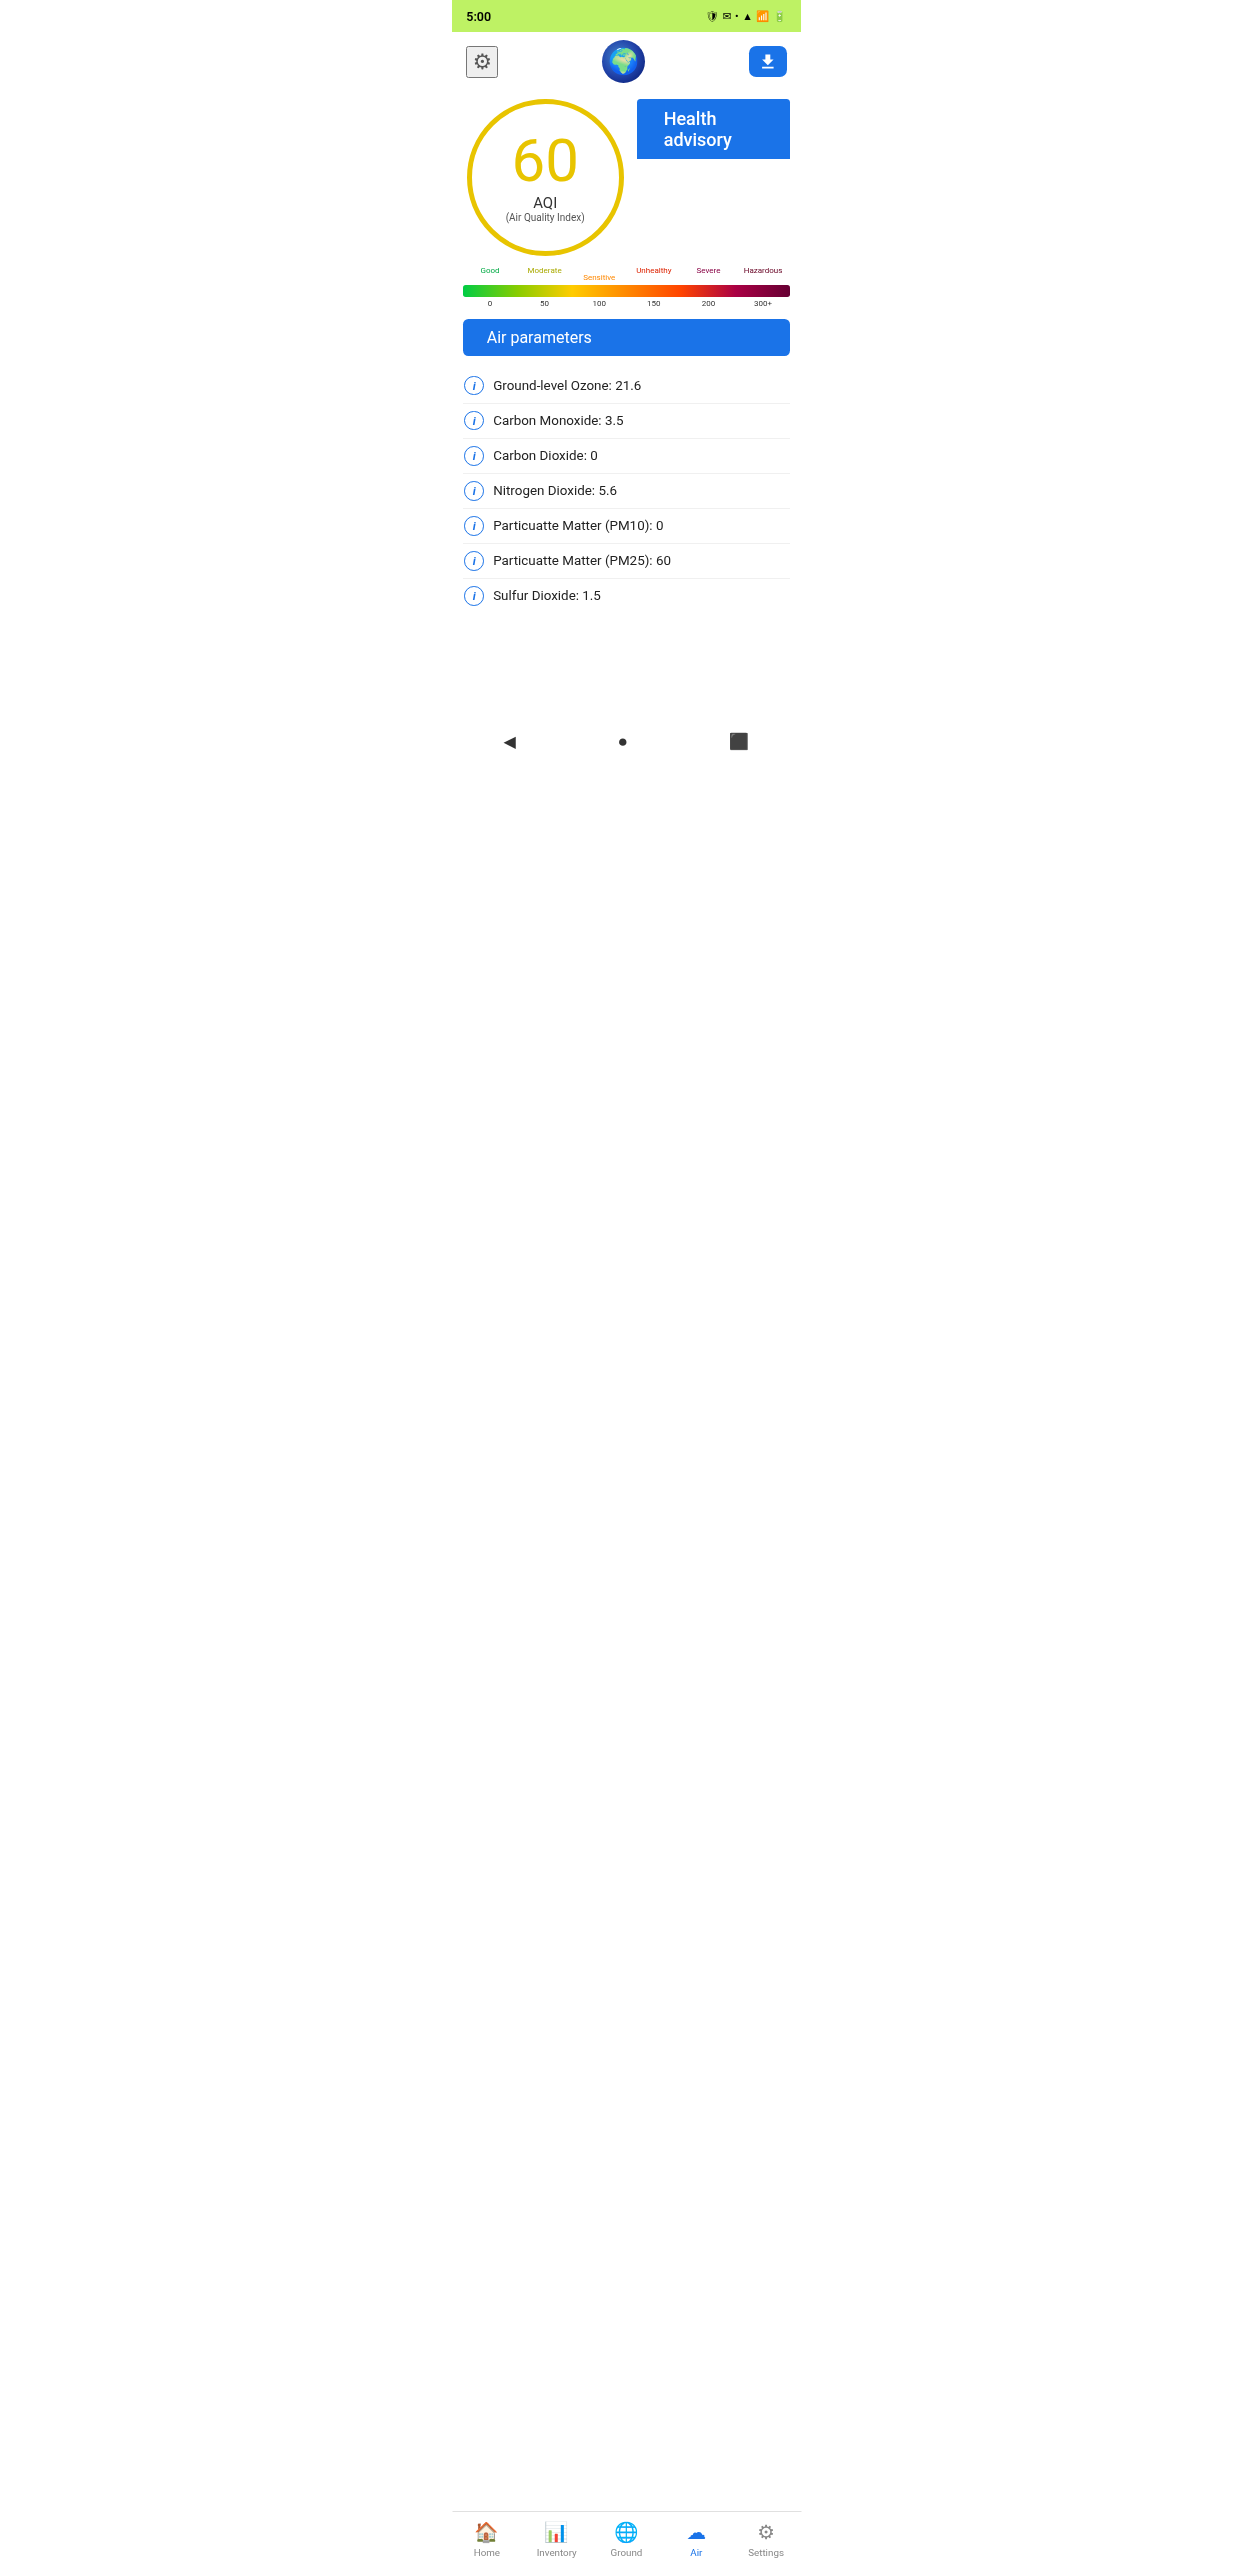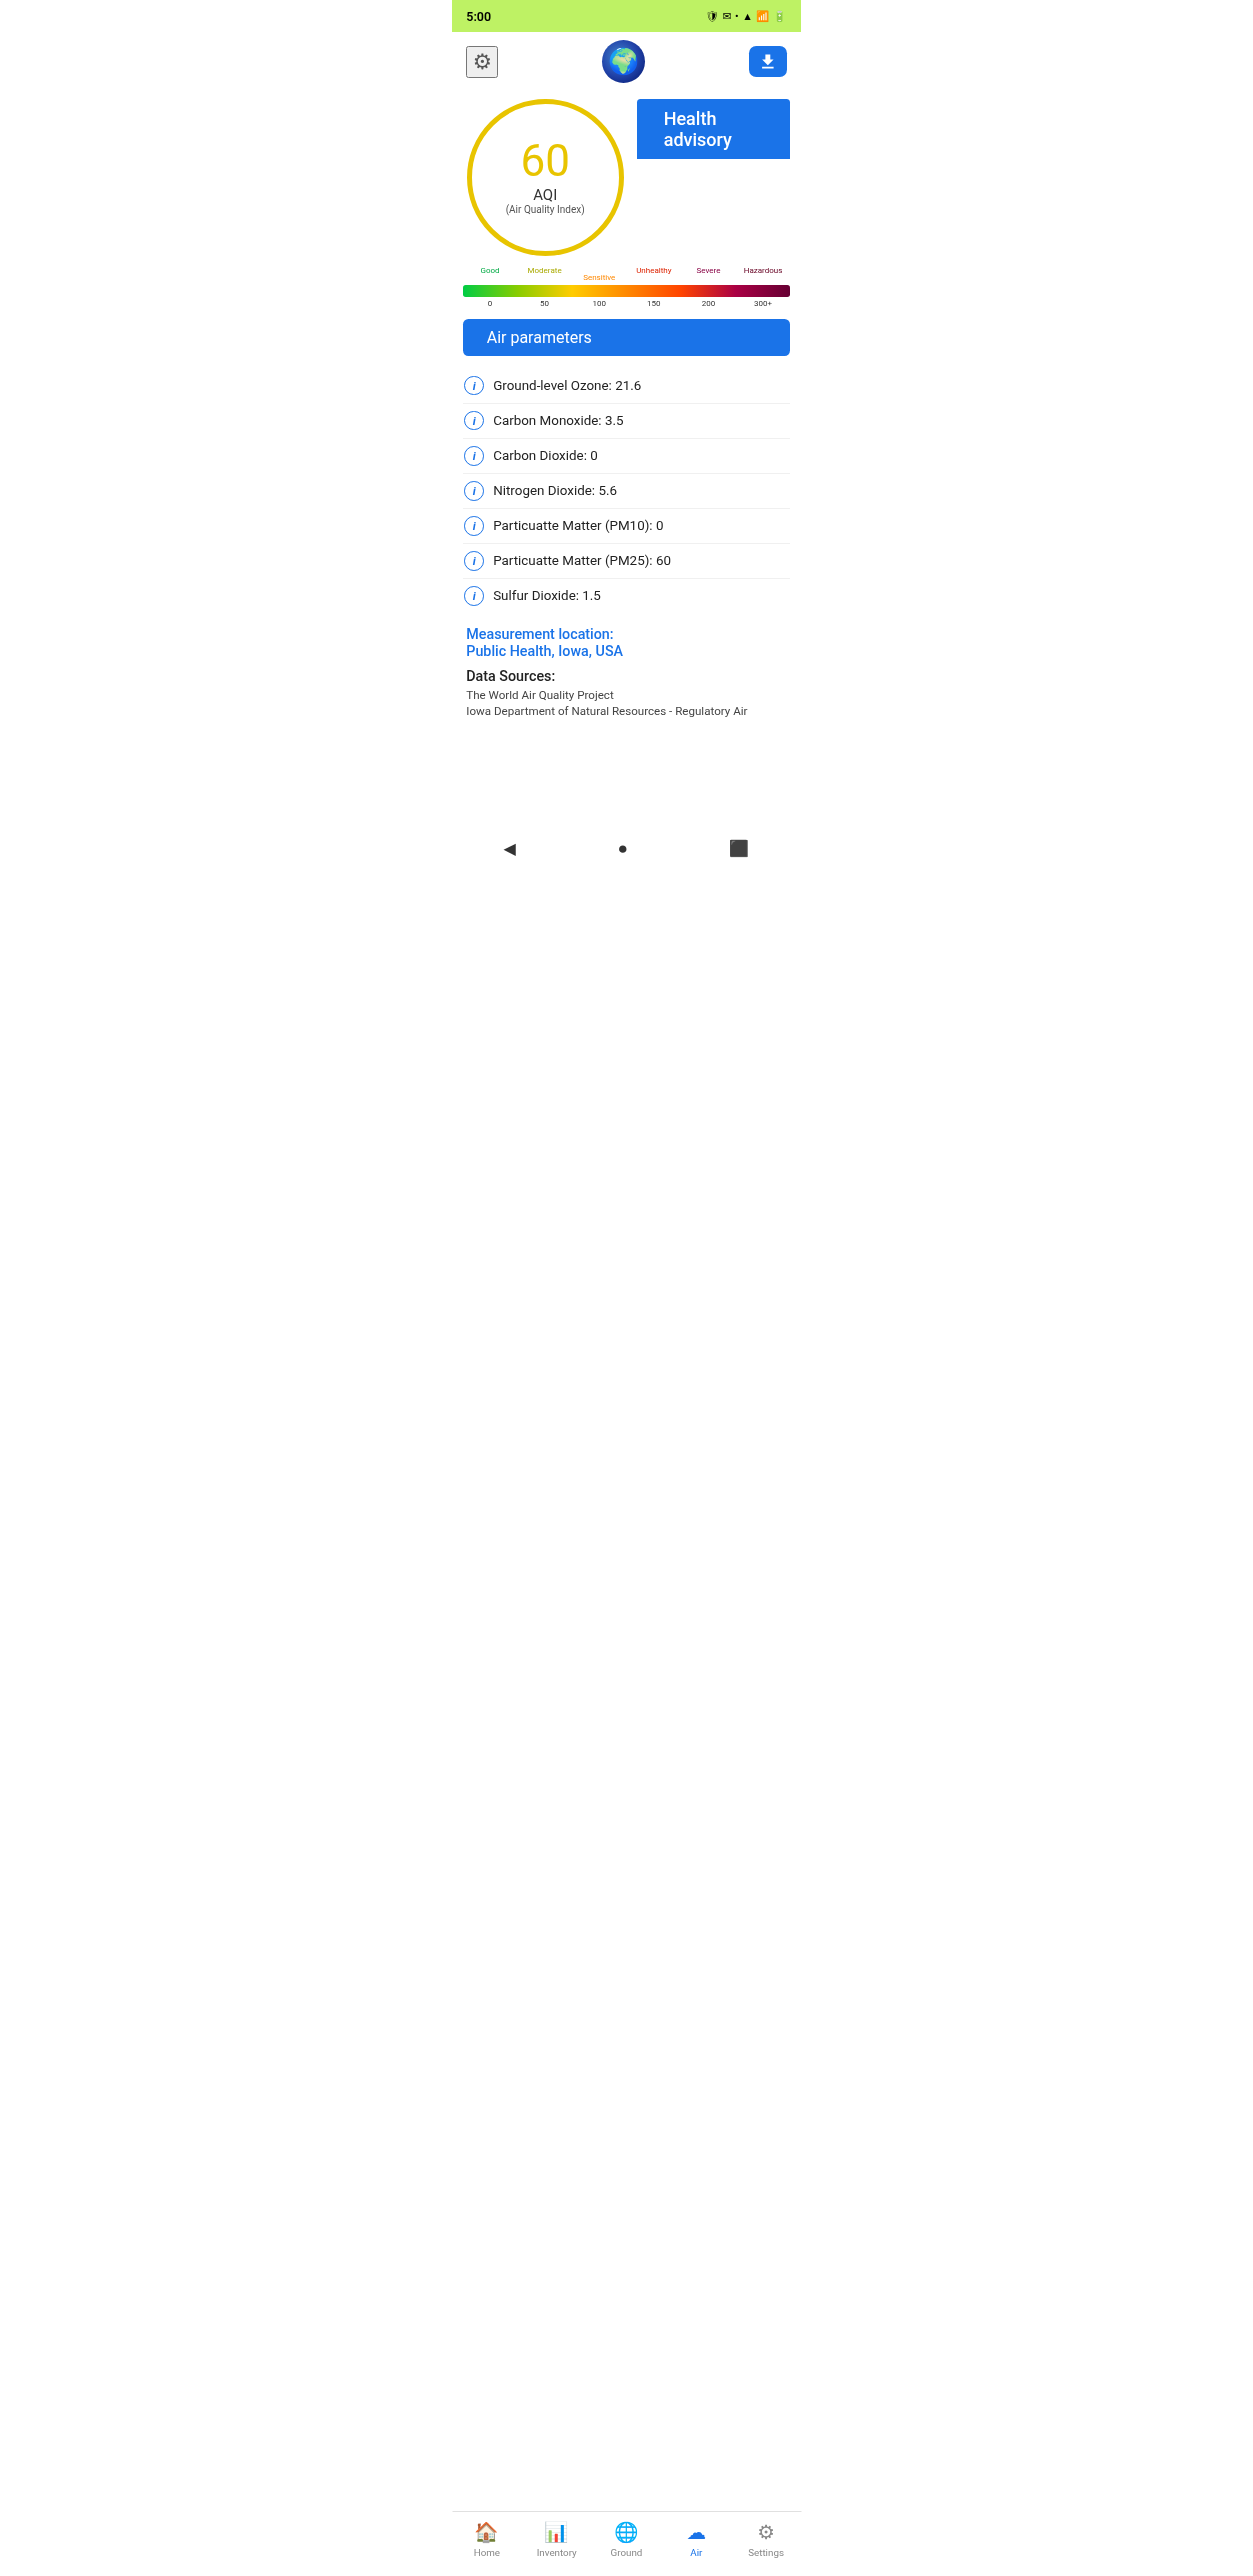--- a/index.html
+++ b/index.html
@@ -118,21 +118,21 @@
       height: 157px;
       border-radius: 50%;
       border: 5.4px solid #e8c400;
       display: flex;
       flex-direction: column;
       align-items: center;
       justify-content: center;
       background: #fff;
     }
     .aqi-value {
-      font-size: 44px;
+      font-size: 60px;
       font-weight: 400;
       color: #e8c400;
       line-height: 1;
     }
     .aqi-label {
       font-size: 15px;
       color: #333;
       text-align: center;
       margin-top: 3.6px;
     }
@@ -427,27 +427,20 @@
     <li class="param-item">
       <span class="info-icon">i</span>
       <span>Particuatte Matter (PM25): 60</span>
     </li>
     <li class="param-item">
       <span class="info-icon">i</span>
       <span>Sulfur Dioxide: 1.5</span>
     </li>
   </ul>
 
-  <div class="measurement-section">
-    <div class="measurement-location-label">Measurement location:</div>
-    <div class="measurement-location-value">Public Health, Iowa, USA</div>
-    <div class="data-sources-label">Data Sources:</div>
-    <div class="data-source-item">The World Air Quality Project</div>
-    <div class="data-source-item">Iowa Department of Natural Resources - Regulatory Air</div>
-  </div>
 
 </div>
 
 <nav class="bottom-nav">
   <div class="nav-item">
     <span class="nav-icon">🏠</span>
     <span class="nav-label">Home</span>
   </div>
   <div class="nav-item">
     <span class="nav-icon">📊</span>

